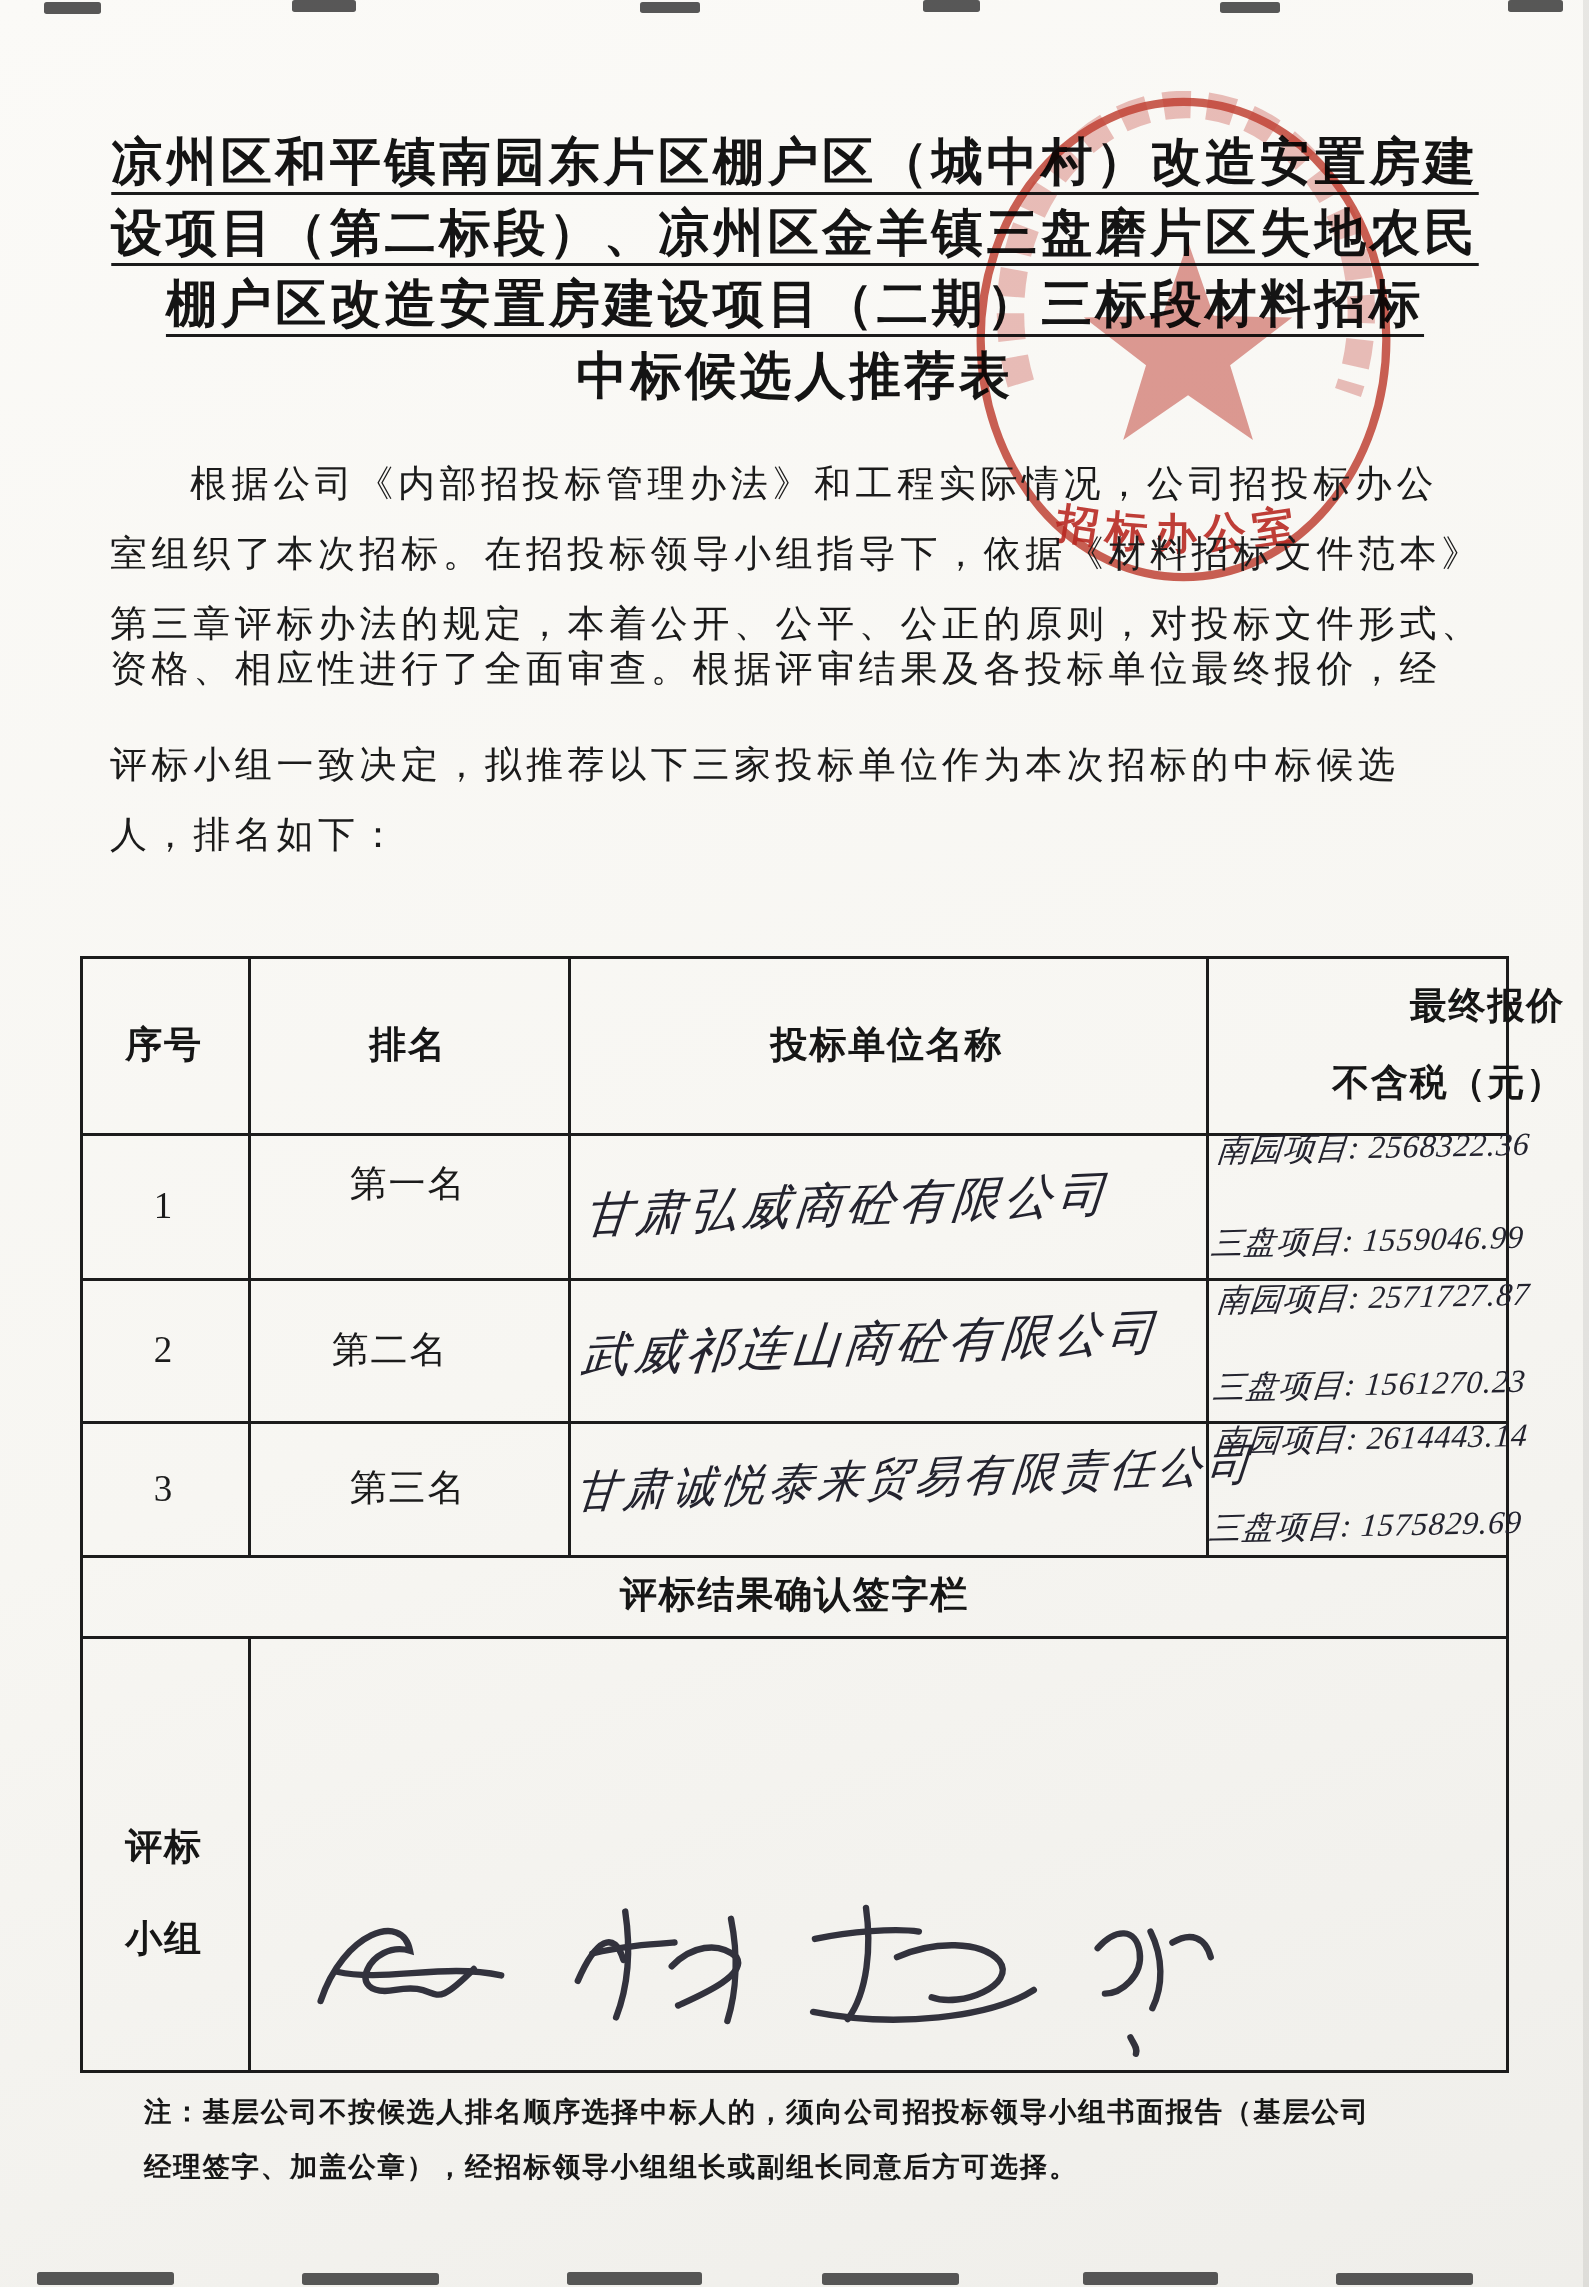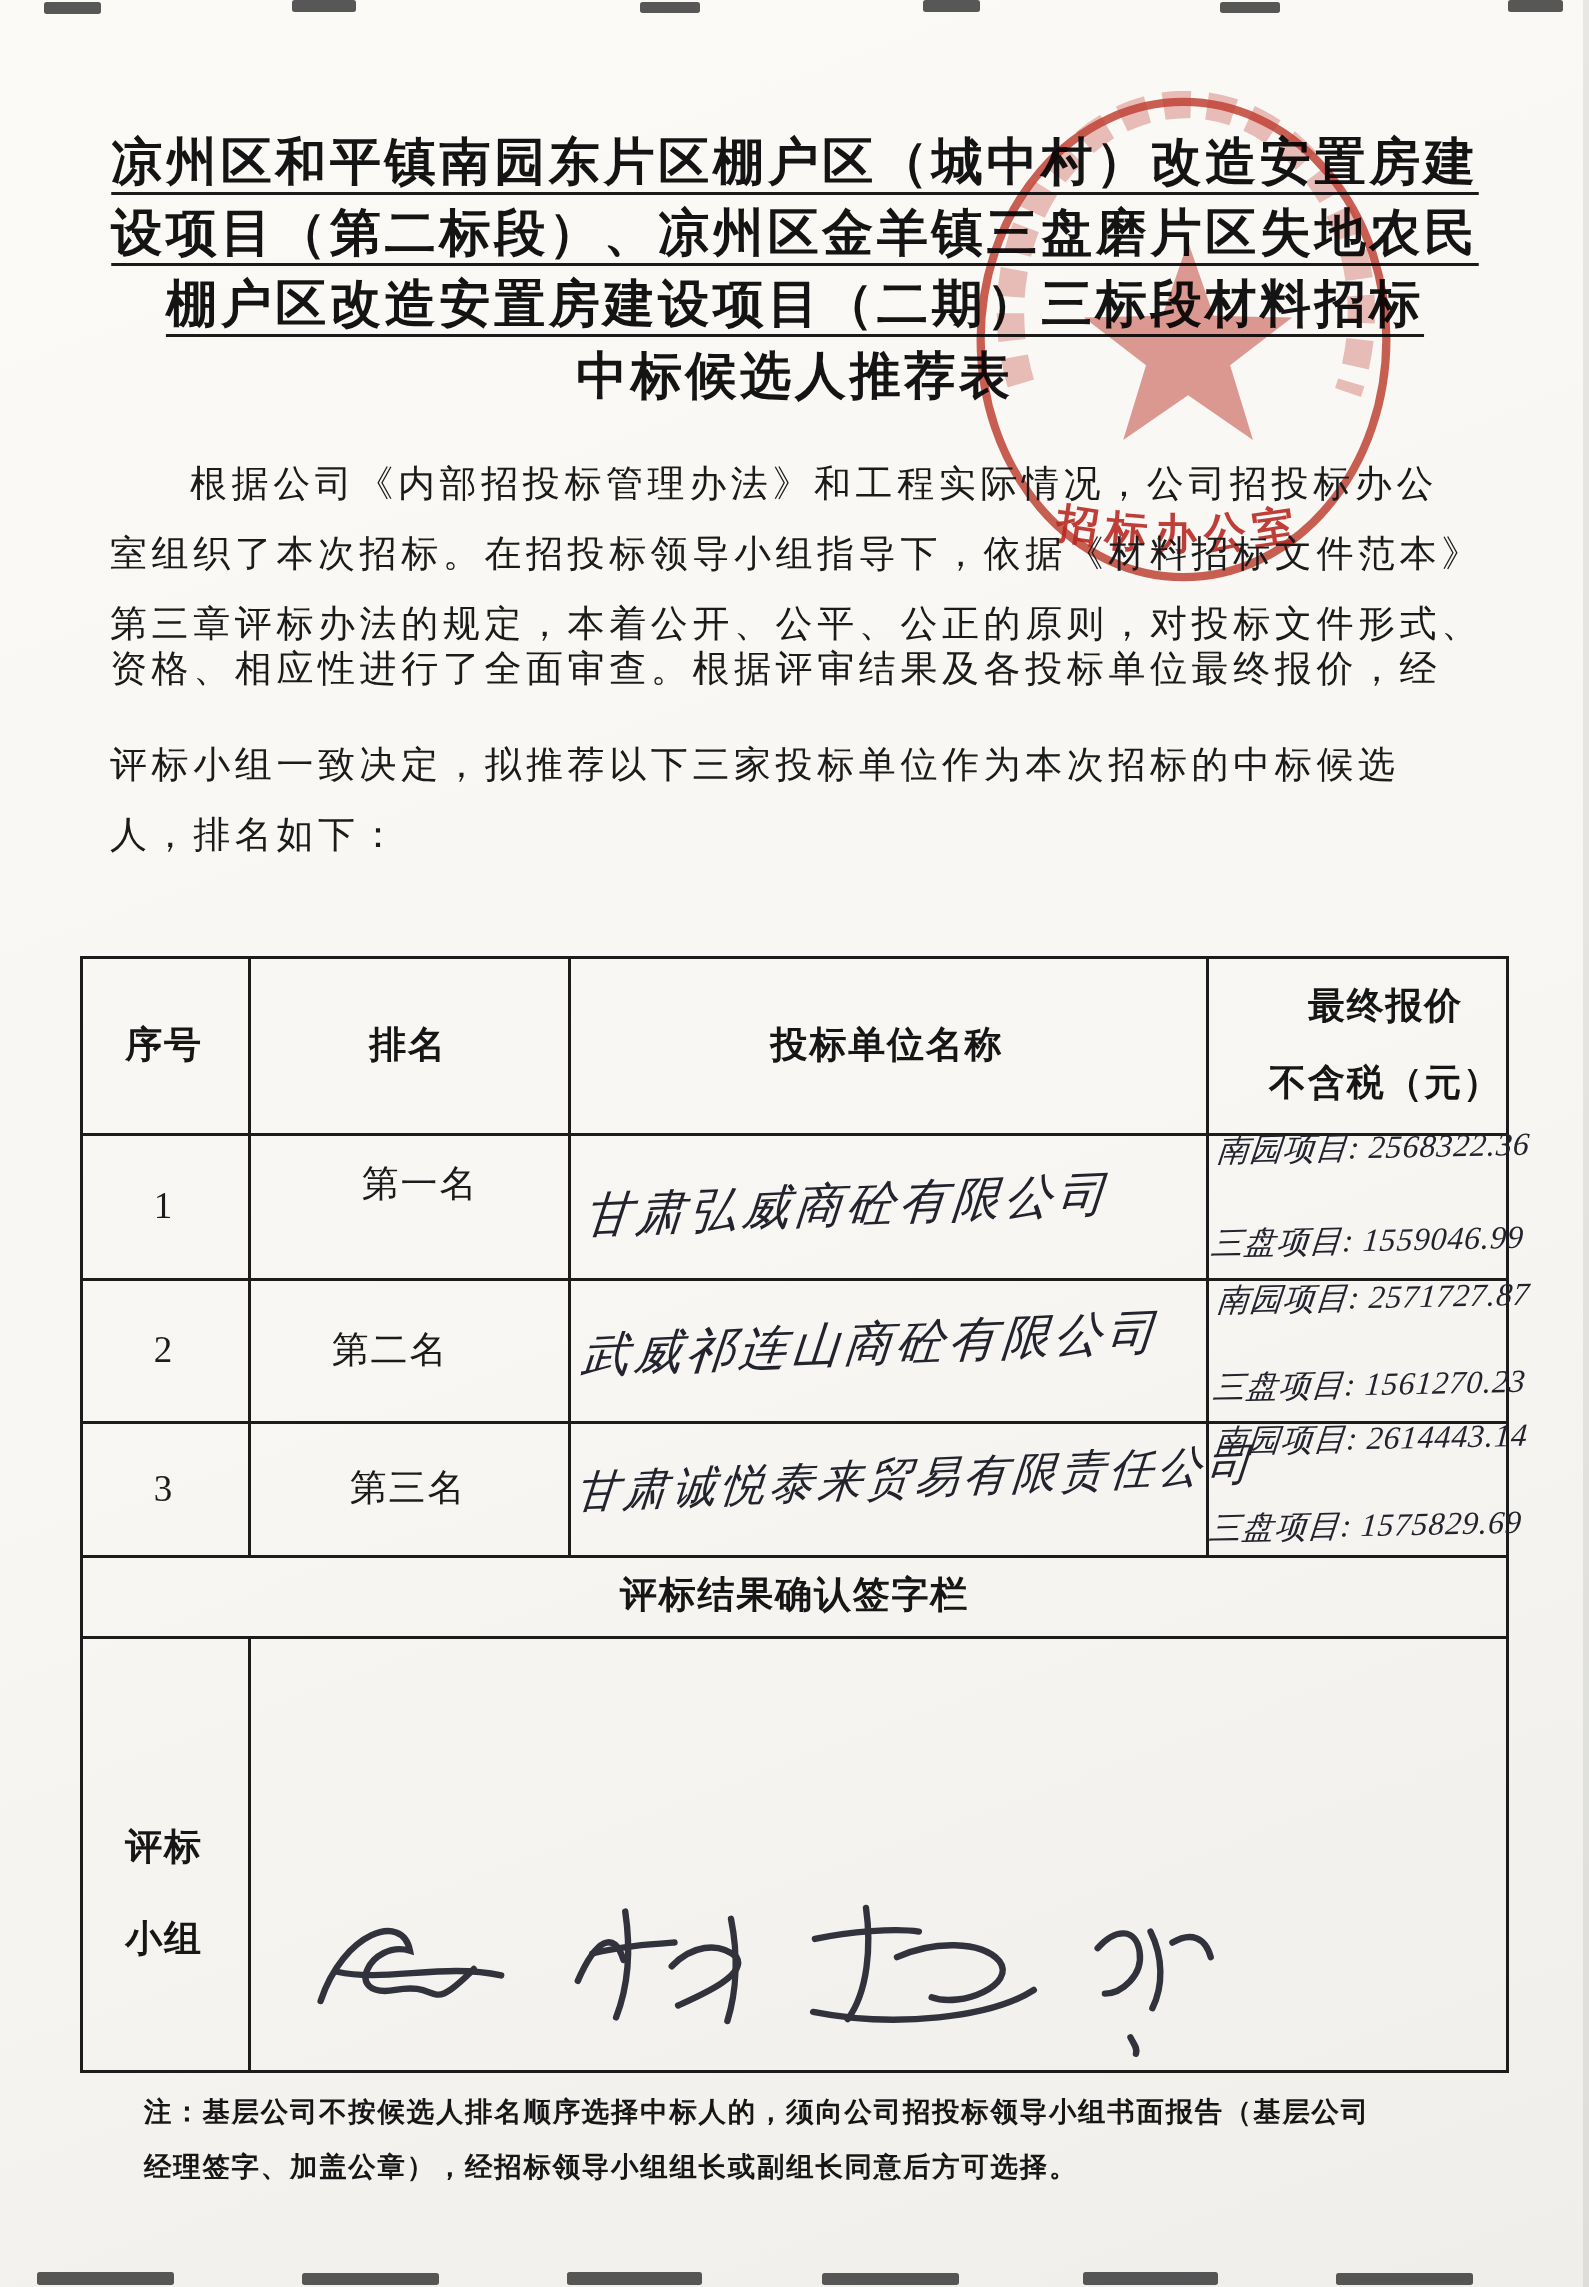--- a/index.html
+++ b/index.html
@@ -126,27 +126,27 @@
     <div class="vline" style="left:0;top:0;height:1117px;"></div>
     <div class="vline" style="left:1426px;top:0;height:1117px;"></div>
     <div class="vline" style="left:168px;top:0;height:599px;"></div>
     <div class="vline" style="left:168px;top:680px;height:434px;"></div>
     <div class="vline" style="left:488px;top:0;height:599px;"></div>
     <div class="vline" style="left:1126px;top:0;height:599px;"></div>
 
     <div class="cell th" style="left:0;top:0;width:168px;height:177px;">序号</div>
     <div class="cell th" style="left:168px;top:0;width:320px;height:177px;">排名</div>
     <div class="cell th" style="left:488px;top:0;width:638px;height:177px;">投标单位名称</div>
-    <div class="cell th price-head" style="left:1126px;top:0;width:359px;height:177px;">
+    <div class="cell th price-head" style="left:1126px;top:0;width:359px;height:177px;align-items:flex-end;">
       <span>最终报价</span>
       <span>不含税（元）</span>
     </div>
 
     <div class="cell td" style="left:0;top:177px;width:168px;height:144px;">1</div>
-    <div class="cell td" style="left:180px;top:177px;width:320px;height:101px;">第一名</div>
+    <div class="cell td" style="left:168px;top:177px;width:320px;height:101px;">第一名</div>
     <div class="hand hand-company" style="left:504px;top:217px;">甘肃弘威商砼有限公司</div>
     <div class="hand hand-price" style="left:1137px;top:170px;">南园项目: 2568322.36</div>
     <div class="hand hand-price" style="left:1131px;top:263px;">三盘项目: 1559046.99</div>
 
     <div class="cell td" style="left:0;top:322px;width:168px;height:143px;">2</div>
     <div class="cell td" style="left:168px;top:322px;width:284px;height:143px;">第二名</div>
     <div class="hand hand-company" style="left:501px;top:356px;">武威祁连山商砼有限公司</div>
     <div class="hand hand-price" style="left:1137px;top:320px;">南园项目: 2571727.87</div>
     <div class="hand hand-price" style="left:1133px;top:407px;">三盘项目: 1561270.23</div>
 

